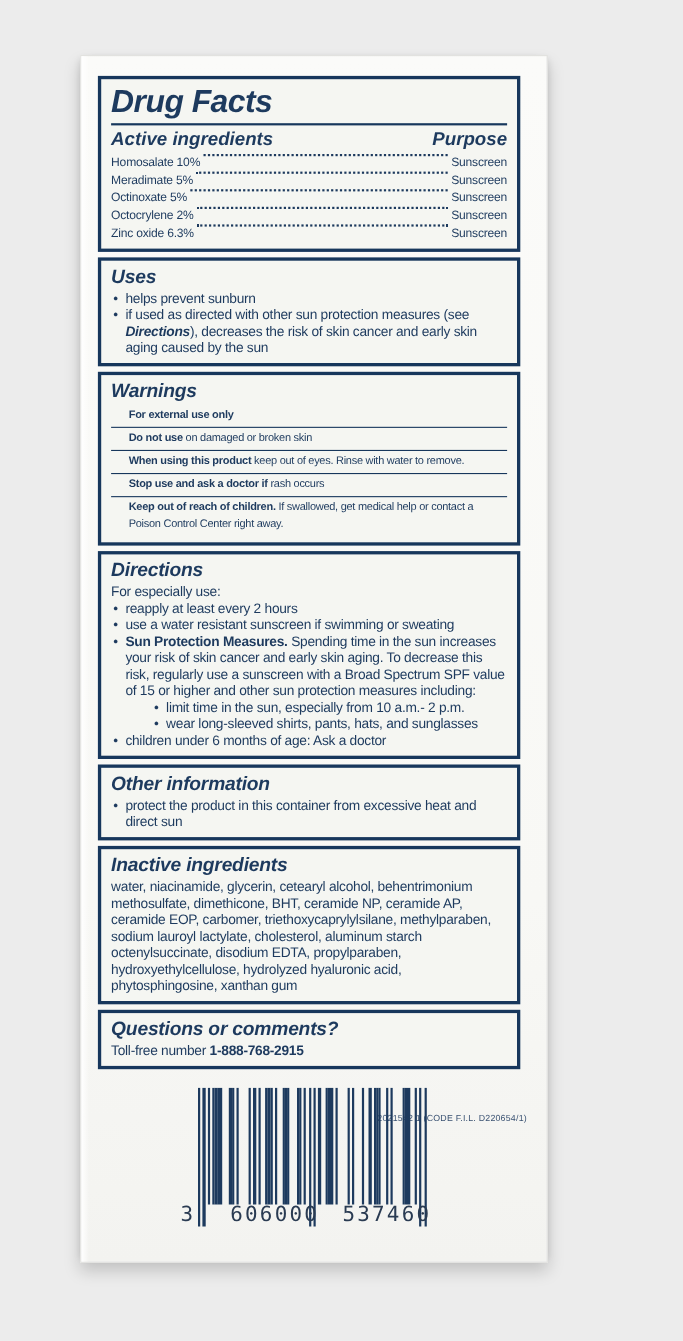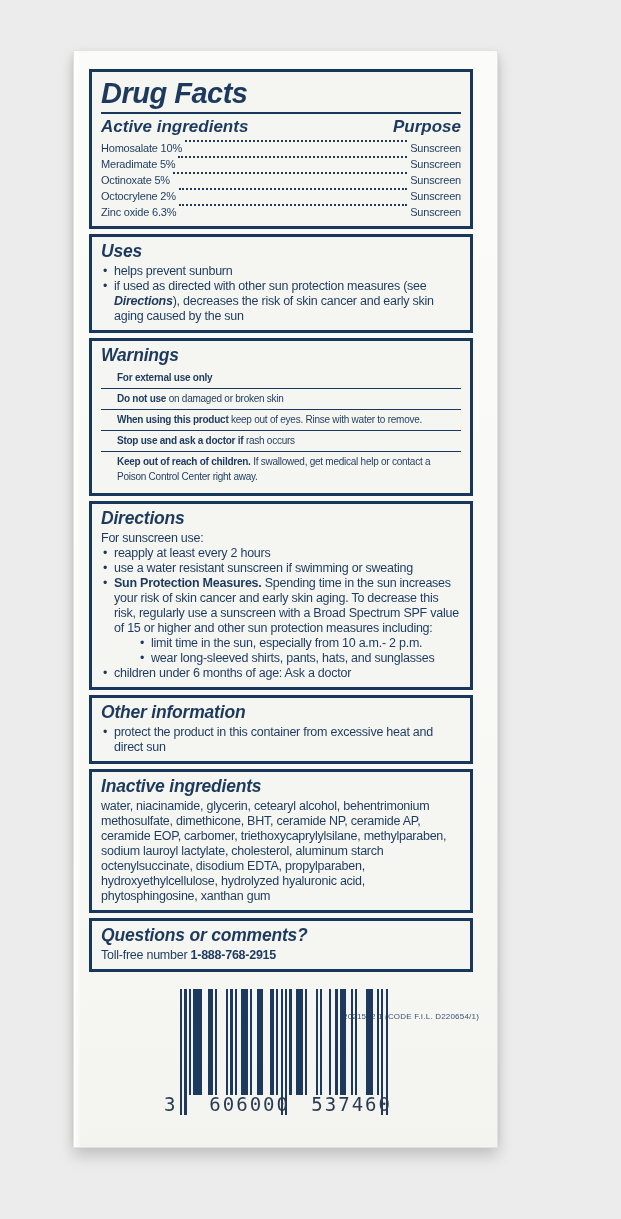--- a/index.html
+++ b/index.html
@@ -172,21 +172,21 @@
         <div id="warn-items">
             <div class="warn-line warn-item"><b>Do not use</b><span> on damaged or broken skin</span></div>
             <div class="warn-line warn-item"><b>When using this product</b><span> keep out of eyes. Rinse with water to remove.</span></div>
             <div class="warn-line warn-item"><b>Stop use and ask a doctor if</b><span> rash occurs</span></div>
             <div class="warn-line warn-item"><b>Keep out of reach of children.</b><span> If swallowed, get medical help or contact a Poison Control Center right away.</span></div>
           </div>
       </div>
 
       <div class="section">
         <div class="sec-head">Directions</div>
-        <div class="body-text">For sunscreen use:</div>
+        <div class="body-text">For especially use:</div>
         <div id="dir-bullets">
             <div class="bullet">reapply at least every 2 hours</div>
             <div class="bullet">use a water resistant sunscreen if swimming or sweating</div>
           </div>
         <div class="bullet"><b>Sun Protection Measures.</b><span> Spending time in the sun increases your risk of skin cancer and early skin aging. To decrease this risk, regularly use a sunscreen with a Broad Spectrum SPF value of 15 or higher and other sun protection measures including:</span></div>
         <div id="dir-sub-bullets">
             <div class="sub-bullet">limit time in the sun, especially from 10 a.m.- 2 p.m.</div>
             <div class="sub-bullet">wear long-sleeved shirts, pants, hats, and sunglasses</div>
           </div>
         <div class="bullet">children under 6 months of age: Ask a doctor</div>

